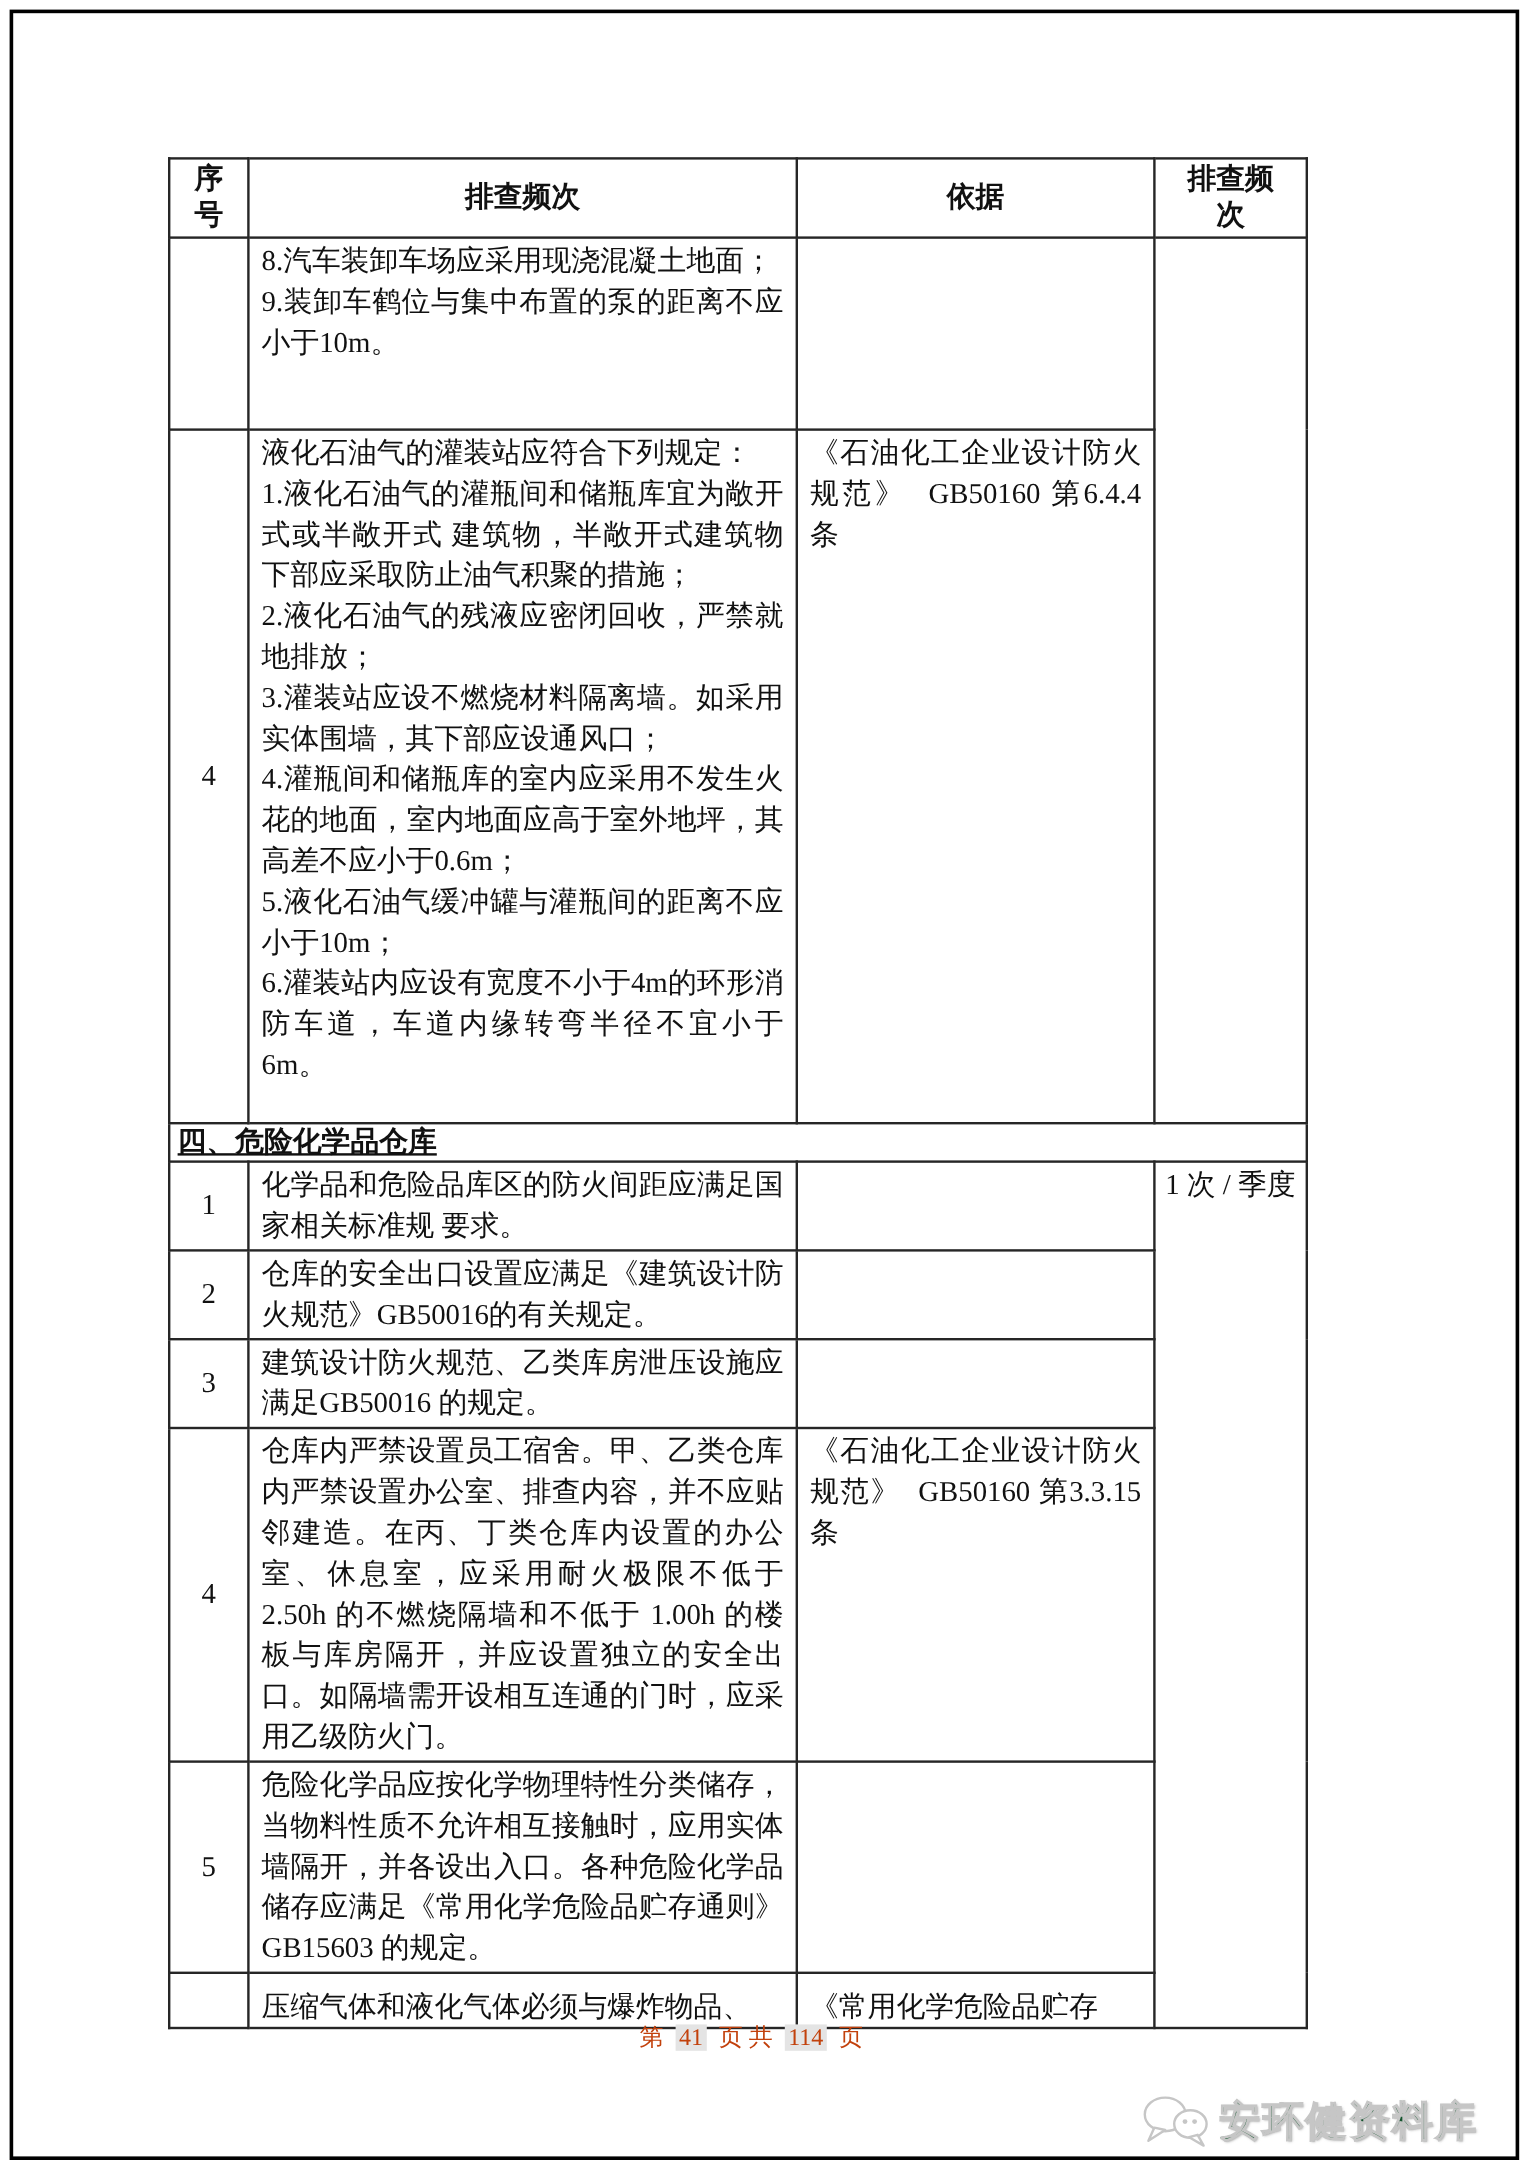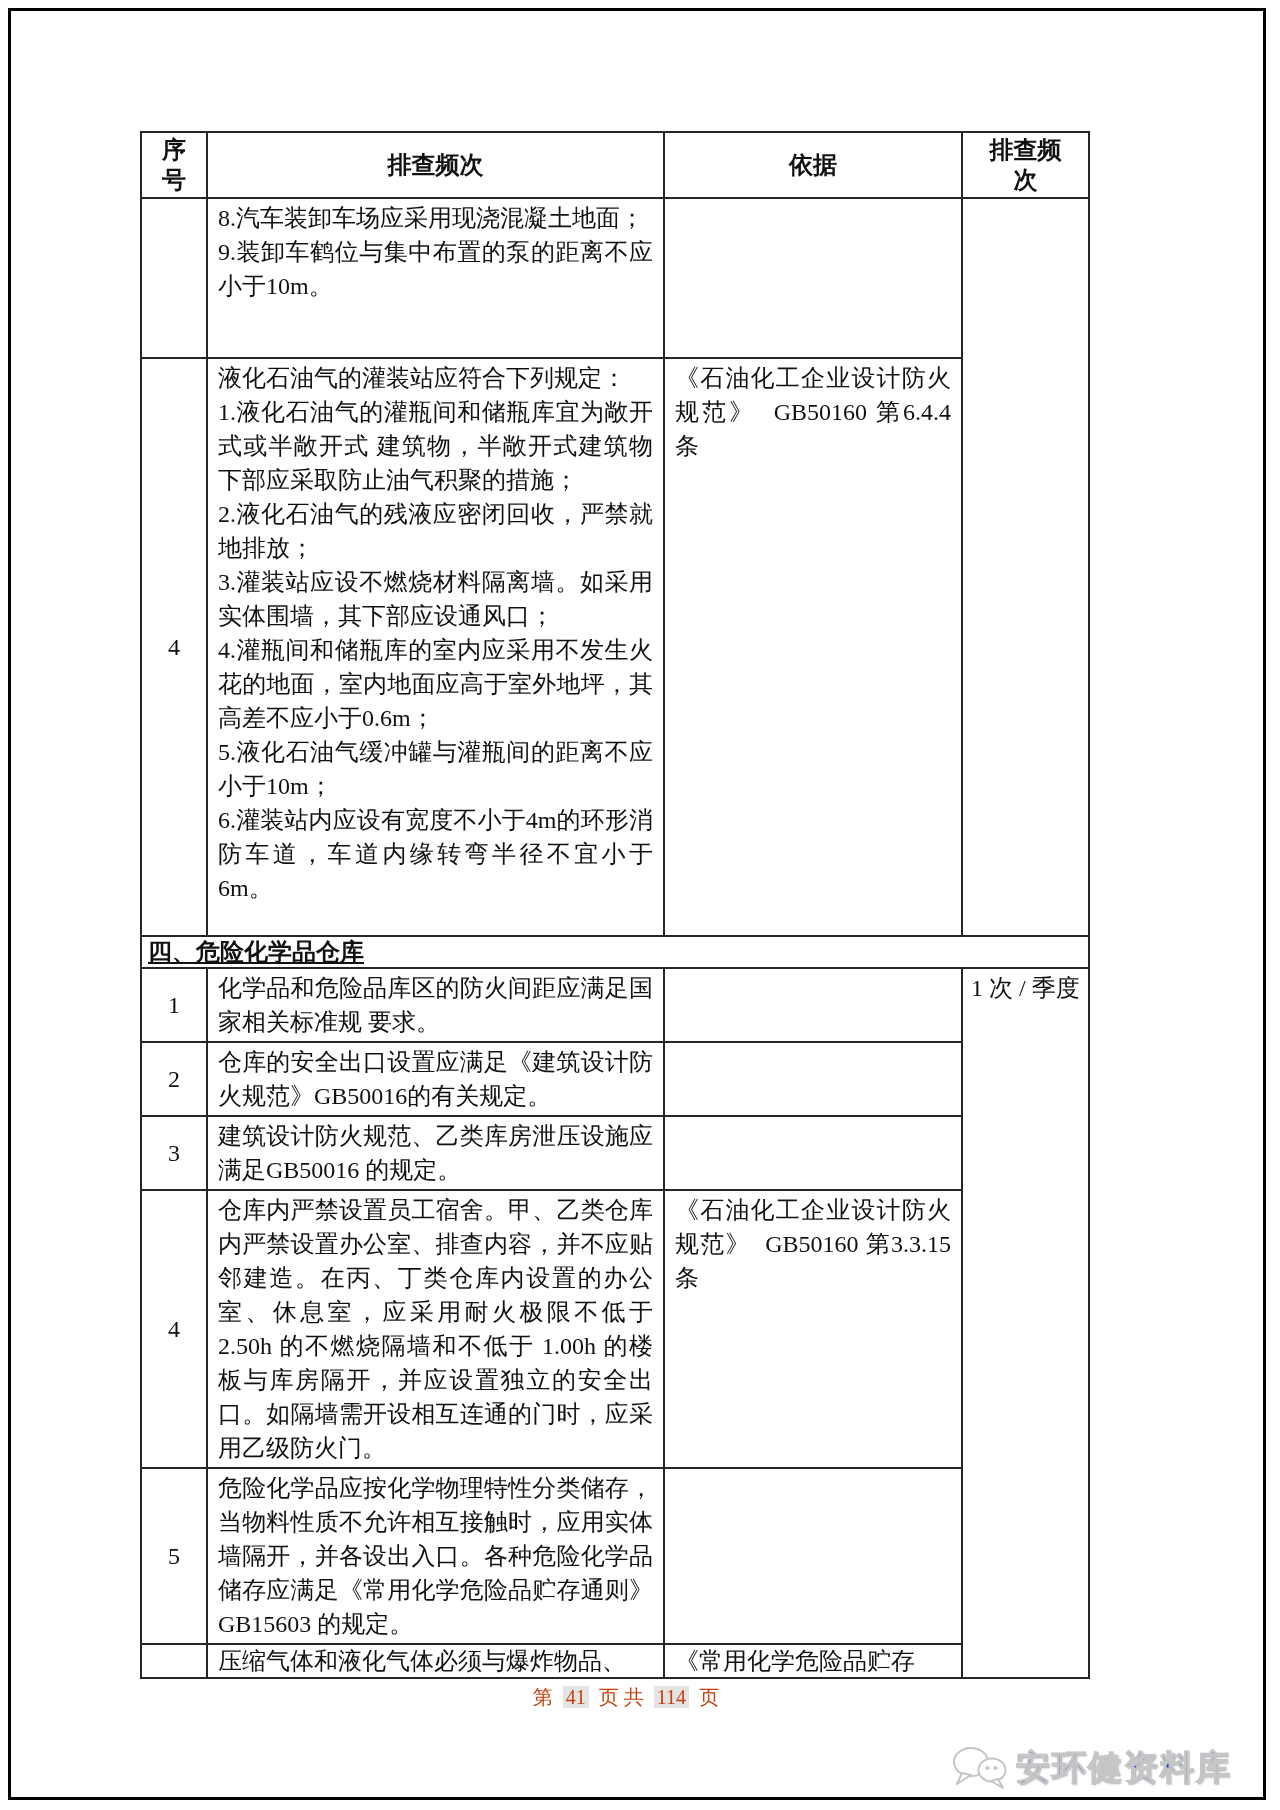--- a/index.html
+++ b/index.html
@@ -37,34 +37,34 @@
     white-space:pre-wrap; overflow-wrap:break-word;margin-top:24px;
   }
   td.basis {
     padding:2px 10px; text-align:justify;
     white-space:pre-wrap; overflow-wrap:break-word;
   }
   td.freq { padding:2px 8px;margin-left:42px; }
   tr.section-row td {
     font-weight:bold; padding:0 6px; line-height:30px; white-space:nowrap;text-decoration:underline;
   }
-  tr.last-row td { line-height:32px; padding-top:0; padding-bottom:0;border-radius:15px; }
+  tr.last-row td { line-height:32px; padding-top:12px; padding-bottom:0;border-radius:15px; }
   .page-footer {
     position:absolute; left:152px; top:1684px; width:948px;
     text-align:center; font-size:20px; color:#c2410c;
   }
   .page-footer .part { margin:0 5px; }
   .page-footer .num  { background:#e4e4e4; padding:0 3px; }
   .watermark {
     position:absolute; top:1742px; right:48px;
     display:flex; align-items:center; gap:8px;
   }
   .wm-text {
     font-size:34px; font-weight:bold; letter-spacing:2px;
-    color:#1d4ed8;
+    color:#14532d;
     -webkit-text-stroke:1.2px #c6c6c6;
     text-shadow:1px 1px 2px rgba(140,140,140,0.75);
     white-space:nowrap;
   }
   .wm-icon { display:block; }
 </style>
 </head>
 <body>
 
 <div class="page-frame"></div>

